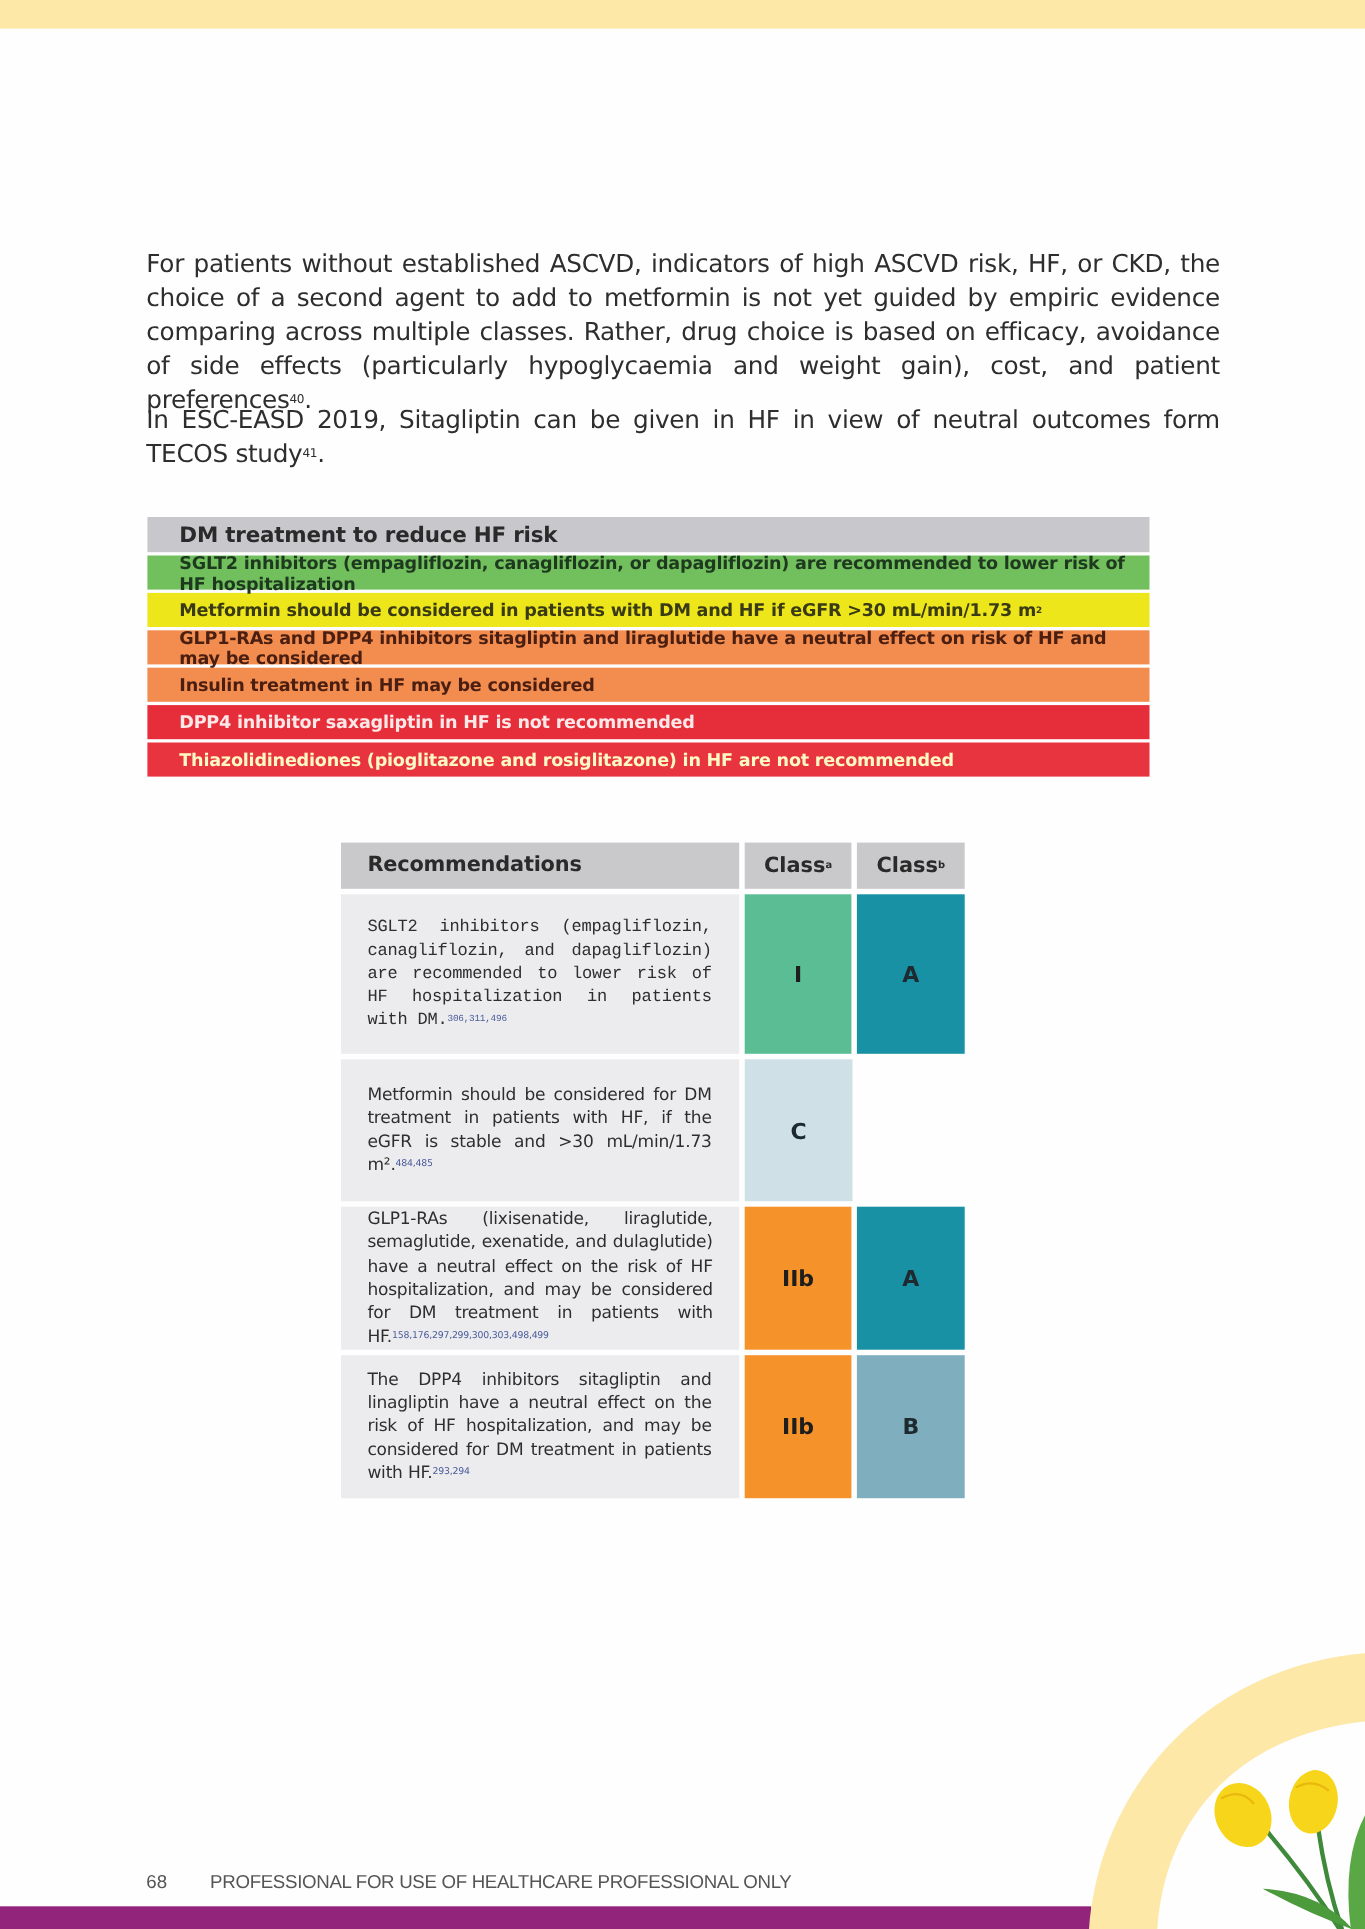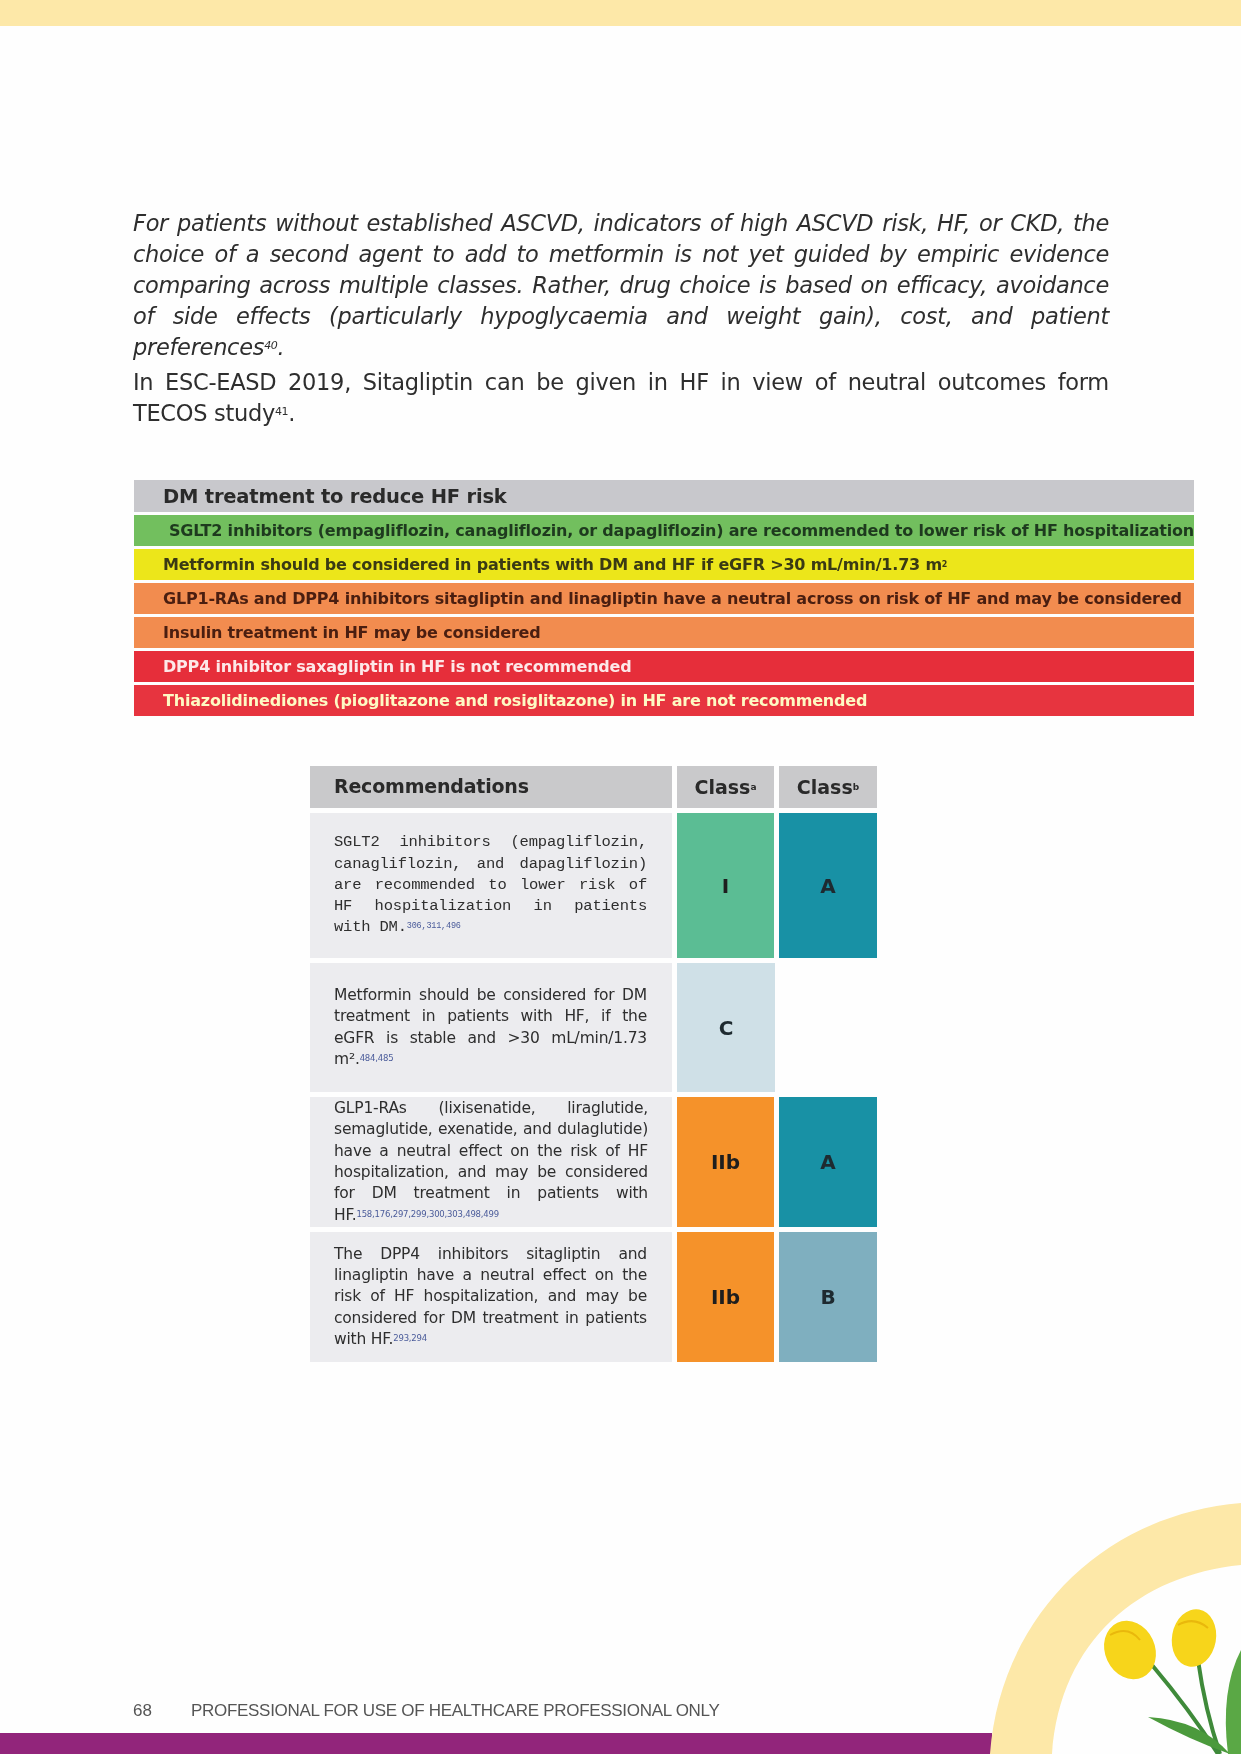--- a/index.html
+++ b/index.html
@@ -1,22 +1,22 @@
 <!DOCTYPE html>
 <html><head>
 <meta charset="utf-8">
 <style>
   html, body { margin:0; padding:0; }
   body { width:1241px; height:1754px; position:relative; overflow:hidden; background:#fefefe; font-family:"DejaVu Sans", sans-serif; color:#2b2b2b; }
   .top-band { position:absolute; left:0; top:0; width:1241px; height:26px; background:#fde8a8; }
   .para { position:absolute; left:133px; width:976px; font-size:22.5px; line-height:31px; text-align:justify; color:#2e2e2e; letter-spacing:-0.3px; }
   .para sup { font-size:11px; vertical-align:top; position:relative; top:-2px; }
-  #p1 { top:208px;font-style:italic; }
+  #p1 { top:225px; }
   #p2 { top:367px; }
-  .hf-table { position:absolute; left:134px; top:480px; width:1060px; }
+  .hf-table { position:absolute; left:134px; top:470px; width:911px; }
   .hf-row { height:31px; margin-bottom:3px; display:flex; align-items:center; padding-left:29px; box-sizing:border-box; font-size:16px; font-weight:bold; letter-spacing:-0.2px; }
   .hf-row.header { height:32px; font-size:19.5px; color:#2a2a2a; }
   .hf-row sup { font-size:8px; vertical-align:top; }
   .rec-table { position:absolute; left:310px; top:766px; }
   .rec-row { display:flex; margin-bottom:5px; }
   .rec-cell { box-sizing:border-box; display:flex; align-items:center; }
   .c-rec { width:362px; margin-right:5px; background:#ececef; padding:0 25px 0 24px; font-size:15.5px; line-height:21.3px; color:#2e2e2e; text-align:justify; letter-spacing:-0.2px; }
   .c-rec.wide { padding-right:24px; }
   .c-rec sup { font-size:8.5px; color:#4a5b9a; vertical-align:top; position:relative; top:-1px; }
   .c-a { width:97px; margin-right:5px; justify-content:center; font-weight:bold; font-size:20px; color:#1e1e1e; }
@@ -44,21 +44,21 @@
     </div>
   <div id="hf-rows">
       <div class="hf-row" style="background: rgb(114, 191, 94); color: rgb(30, 58, 30); justify-content: flex-end;">
         <span>SGLT2 inhibitors (empagliflozin, canagliflozin, or dapagliflozin) are recommended to lower risk of HF hospitalization</span>
       </div>
       <div class="hf-row" style="background: rgb(236, 230, 26); color: rgb(58, 58, 20);">
         <span>Metformin should be considered in patients with DM and HF if eGFR &gt;30 mL/min/1.73 m</span>
         <sup>2</sup>
       </div>
       <div class="hf-row" style="background: rgb(242, 140, 79); color: rgb(74, 30, 16);">
-        <span>GLP1-RAs and DPP4 inhibitors sitagliptin and linagliptin have a neutral across on risk of HF and may be considered</span>
+        <span>GLP1-RAs and DPP4 inhibitors sitagliptin and liraglutide have a neutral effect on risk of HF and may be considered</span>
       </div>
       <div class="hf-row" style="background: rgb(242, 140, 79); color: rgb(74, 30, 16);">
         <span>Insulin treatment in HF may be considered</span>
       </div>
       <div class="hf-row" style="background: rgb(230, 46, 58); color: rgb(253, 232, 232);">
         <span>DPP4 inhibitor saxagliptin in HF is not recommended</span>
       </div>
       <div class="hf-row" style="background: rgb(231, 52, 63); color: #fef9c3;">
         <span>Thiazolidinediones (pioglitazone and rosiglitazone) in HF are not recommended</span>
       </div>

